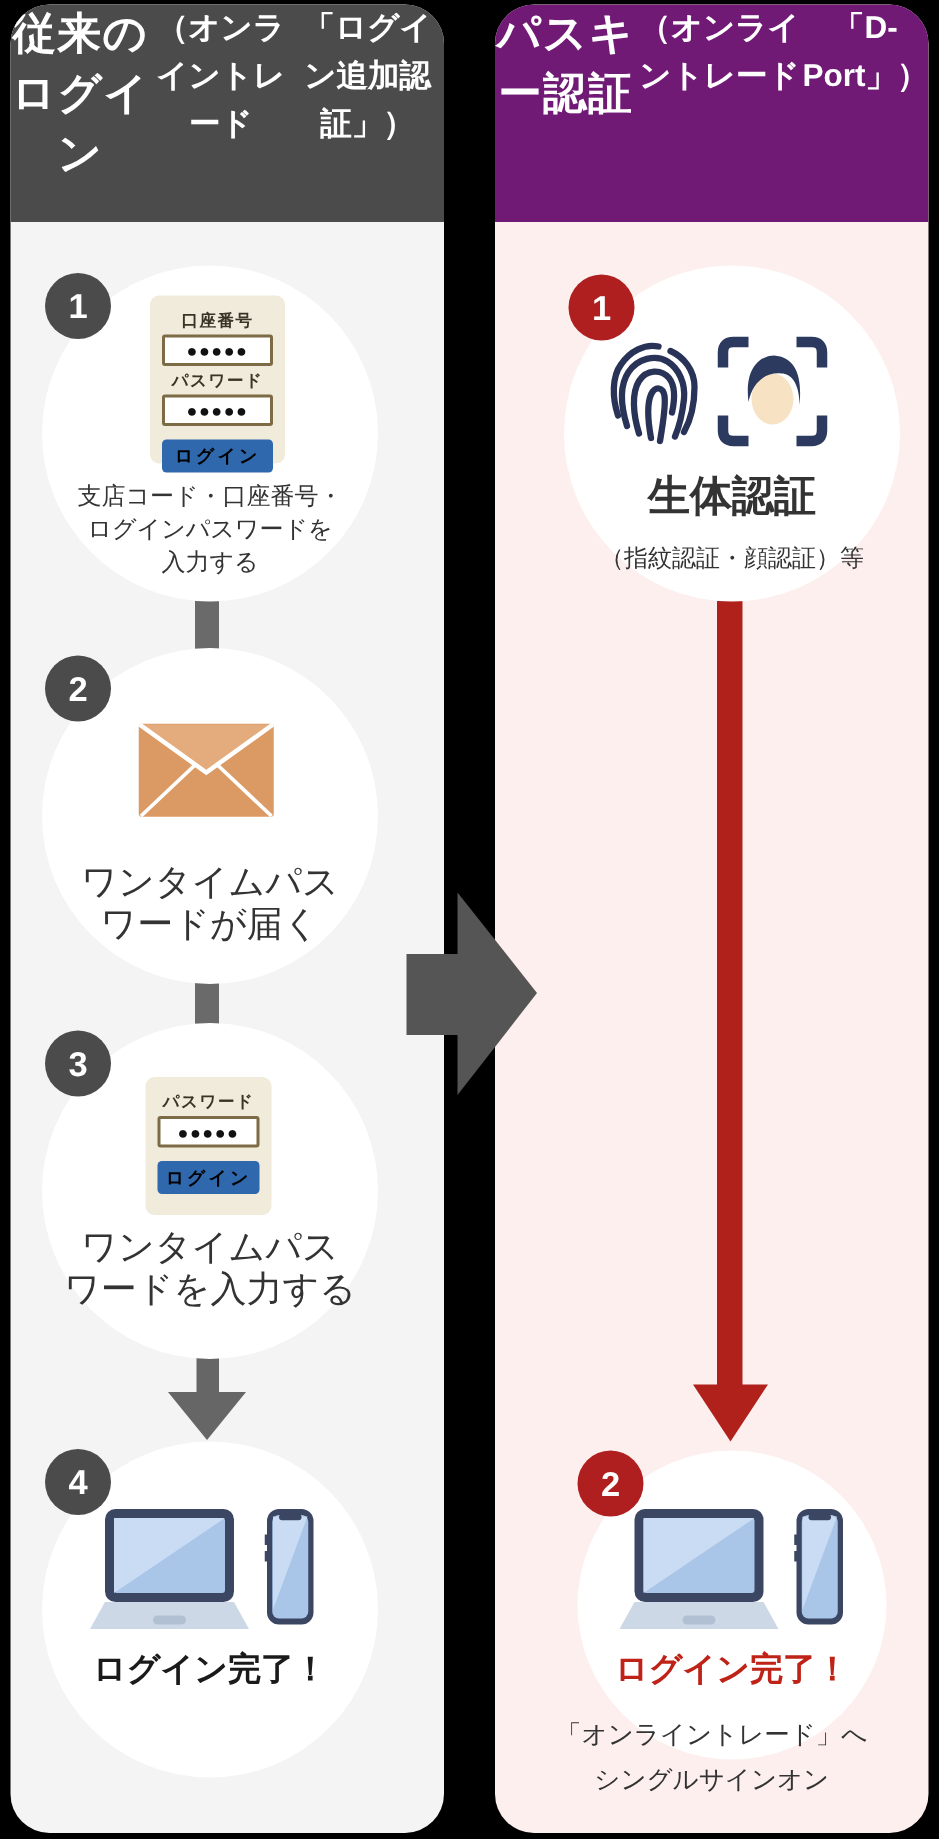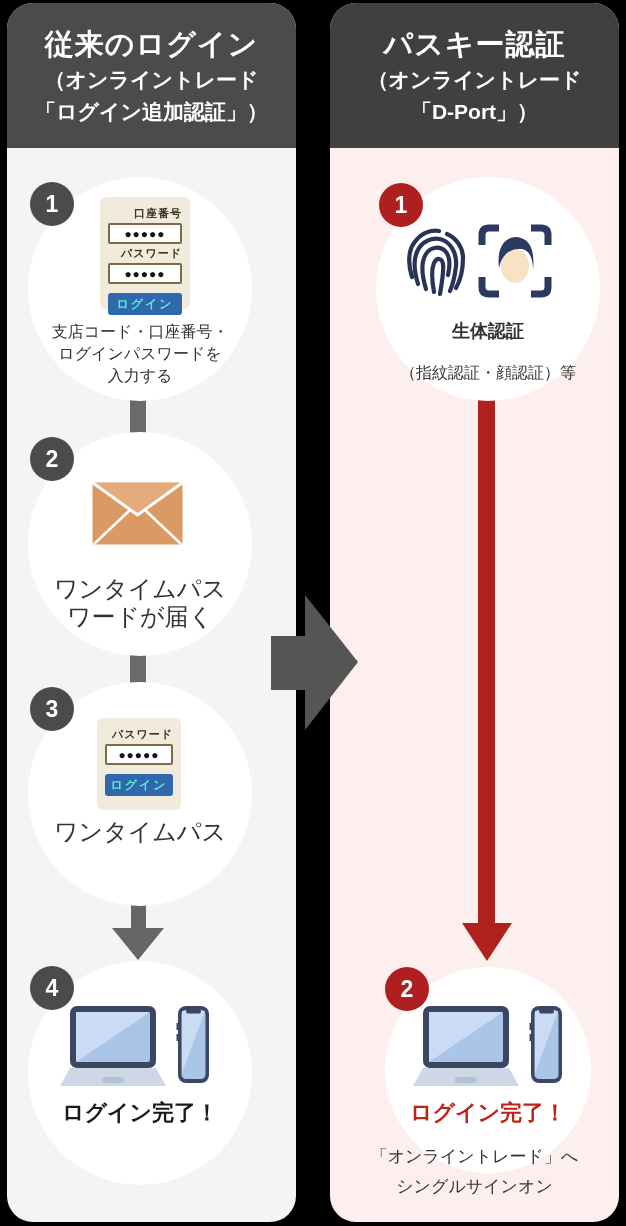--- a/index.html
+++ b/index.html
@@ -4,42 +4,42 @@
 <style>
   html,body{margin:0;padding:0;background:#000;}
   .canvas{
     position:relative;width:626px;height:1226px;background:#000;overflow:hidden;
     font-family:"Liberation Sans","DejaVu Sans",sans-serif;color:#333;
   }
   .col{position:absolute;top:3px;width:289px;height:1219px;border-radius:26px;overflow:hidden;}
   .col-left{left:7px;background:#f4f4f4;}
   .col-right{left:330px;background:#fdefee;}
   .col-header{width:100%;height:145px;box-sizing:border-box;text-align:center;
-    display:flex;flex-direction:column;justify-content:center;color:#fff;font-weight:bold;}
+    display:flex;flex-direction:row;justify-content:flex-start;color:#fff;font-weight:bold;}
   .col-header.gray{background:#4b4b4b;}
-  .col-header.red{background:#404040;}
+  .col-header.red{background:#701a75;}
   .h-main{font-size:29px;line-height:40px;letter-spacing:1px;}
   .h-sub{font-size:21px;line-height:32px;}
   .circle{position:absolute;background:#fff;border-radius:50%;}
   .badge{position:absolute;width:44px;height:44px;border-radius:50%;color:#fff;
     font-size:23px;font-weight:bold;display:flex;align-items:center;justify-content:center;}
   .badge.gray{background:#4b4b4b;}
   .badge.red{background:#b01f1f;}
   .caption{position:absolute;left:0;width:100%;text-align:center;font-size:16px;line-height:22px;color:#333;}
   .caption.big{font-size:24px;line-height:28px;}
   .caption.done{font-size:22px;font-weight:bold;color:#1a1a1a;line-height:26px;}
   .caption.done-red{font-size:22px;font-weight:bold;color:#bf2317;line-height:26px;}
-  .caption.title-bio{font-size:18px;font-weight:bold;line-height:26px;}
+  .caption.title-bio{font-size:28px;font-weight:bold;line-height:26px;}
   .caption.sub-bio{font-size:16px;line-height:22px;margin-top:16px;}
   .note{position:absolute;left:330px;width:289px;text-align:center;font-size:17px;line-height:30px;color:#333;}
   .form-card{position:absolute;background:#f1ebdc;border-radius:6px;box-sizing:border-box;padding:7px 8px;}
-  .f-label{font-size:11px;font-weight:bold;color:#3a3426;letter-spacing:1px;margin:2px 0 2px 0;text-align:right;}
+  .f-label{font-size:11px;font-weight:bold;color:#3a3426;letter-spacing:1px;margin:2px 0 2px 0;text-align:center;}
   .f-input{background:#fff;border:2px solid #7d6b46;border-radius:2px;height:17px;
     display:flex;align-items:center;justify-content:center;font-size:12px;letter-spacing:1px;color:#111;}
-  .f-button{background:#2f68ad;border-radius:3px;color:#5eead4;font-size:12px;font-weight:bold;
+  .f-button{background:#2f68ad;border-radius:3px;color:#000000;font-size:12px;font-weight:bold;
     height:22px;display:flex;align-items:center;justify-content:center;letter-spacing:2px;margin-top:9px;}
   .abs{position:absolute;}
   svg{display:block;}
 </style>
 </head>
 <body>
 
 <div class="canvas">
 
   <div class="col col-left">
@@ -109,20 +109,21 @@
 
   <div class="circle" style="left:28px;top:682px;width:224px;height:224px;">
     <div class="badge gray" style="left:2px;top:5px;">3</div>
     <div class="form-card" style="left:69px;top:36px;width:84px;height:92px;">
       <div class="f-label">パスワード</div>
       <div class="f-input">●●●●●</div>
       <div class="f-button">ログイン</div>
     </div>
     <div class="caption big" style="top:136px;">
       <div>ワンタイムパス</div>
+      <div>ワードを入力する</div>
     </div>
   </div>
 
   <div class="circle" style="left:28px;top:961px;width:224px;height:224px;">
     <div class="badge gray" style="left:2px;top:5px;">4</div>
     <svg class="abs" style="left:32px;top:44px;" width="150" height="85" viewBox="0 0 150 85">
       <rect x="10" y="1" width="86" height="62" rx="7" fill="#3b4663"></rect>
       <rect x="16" y="7" width="74" height="50" rx="2" fill="#a9c6e8"></rect>
       <polygon points="16,57 16,7 90,7" fill="#cadcf4"></polygon>
       <polygon points="10,63 96,63 106,81 0,81" fill="#cdd8e6"></polygon>

